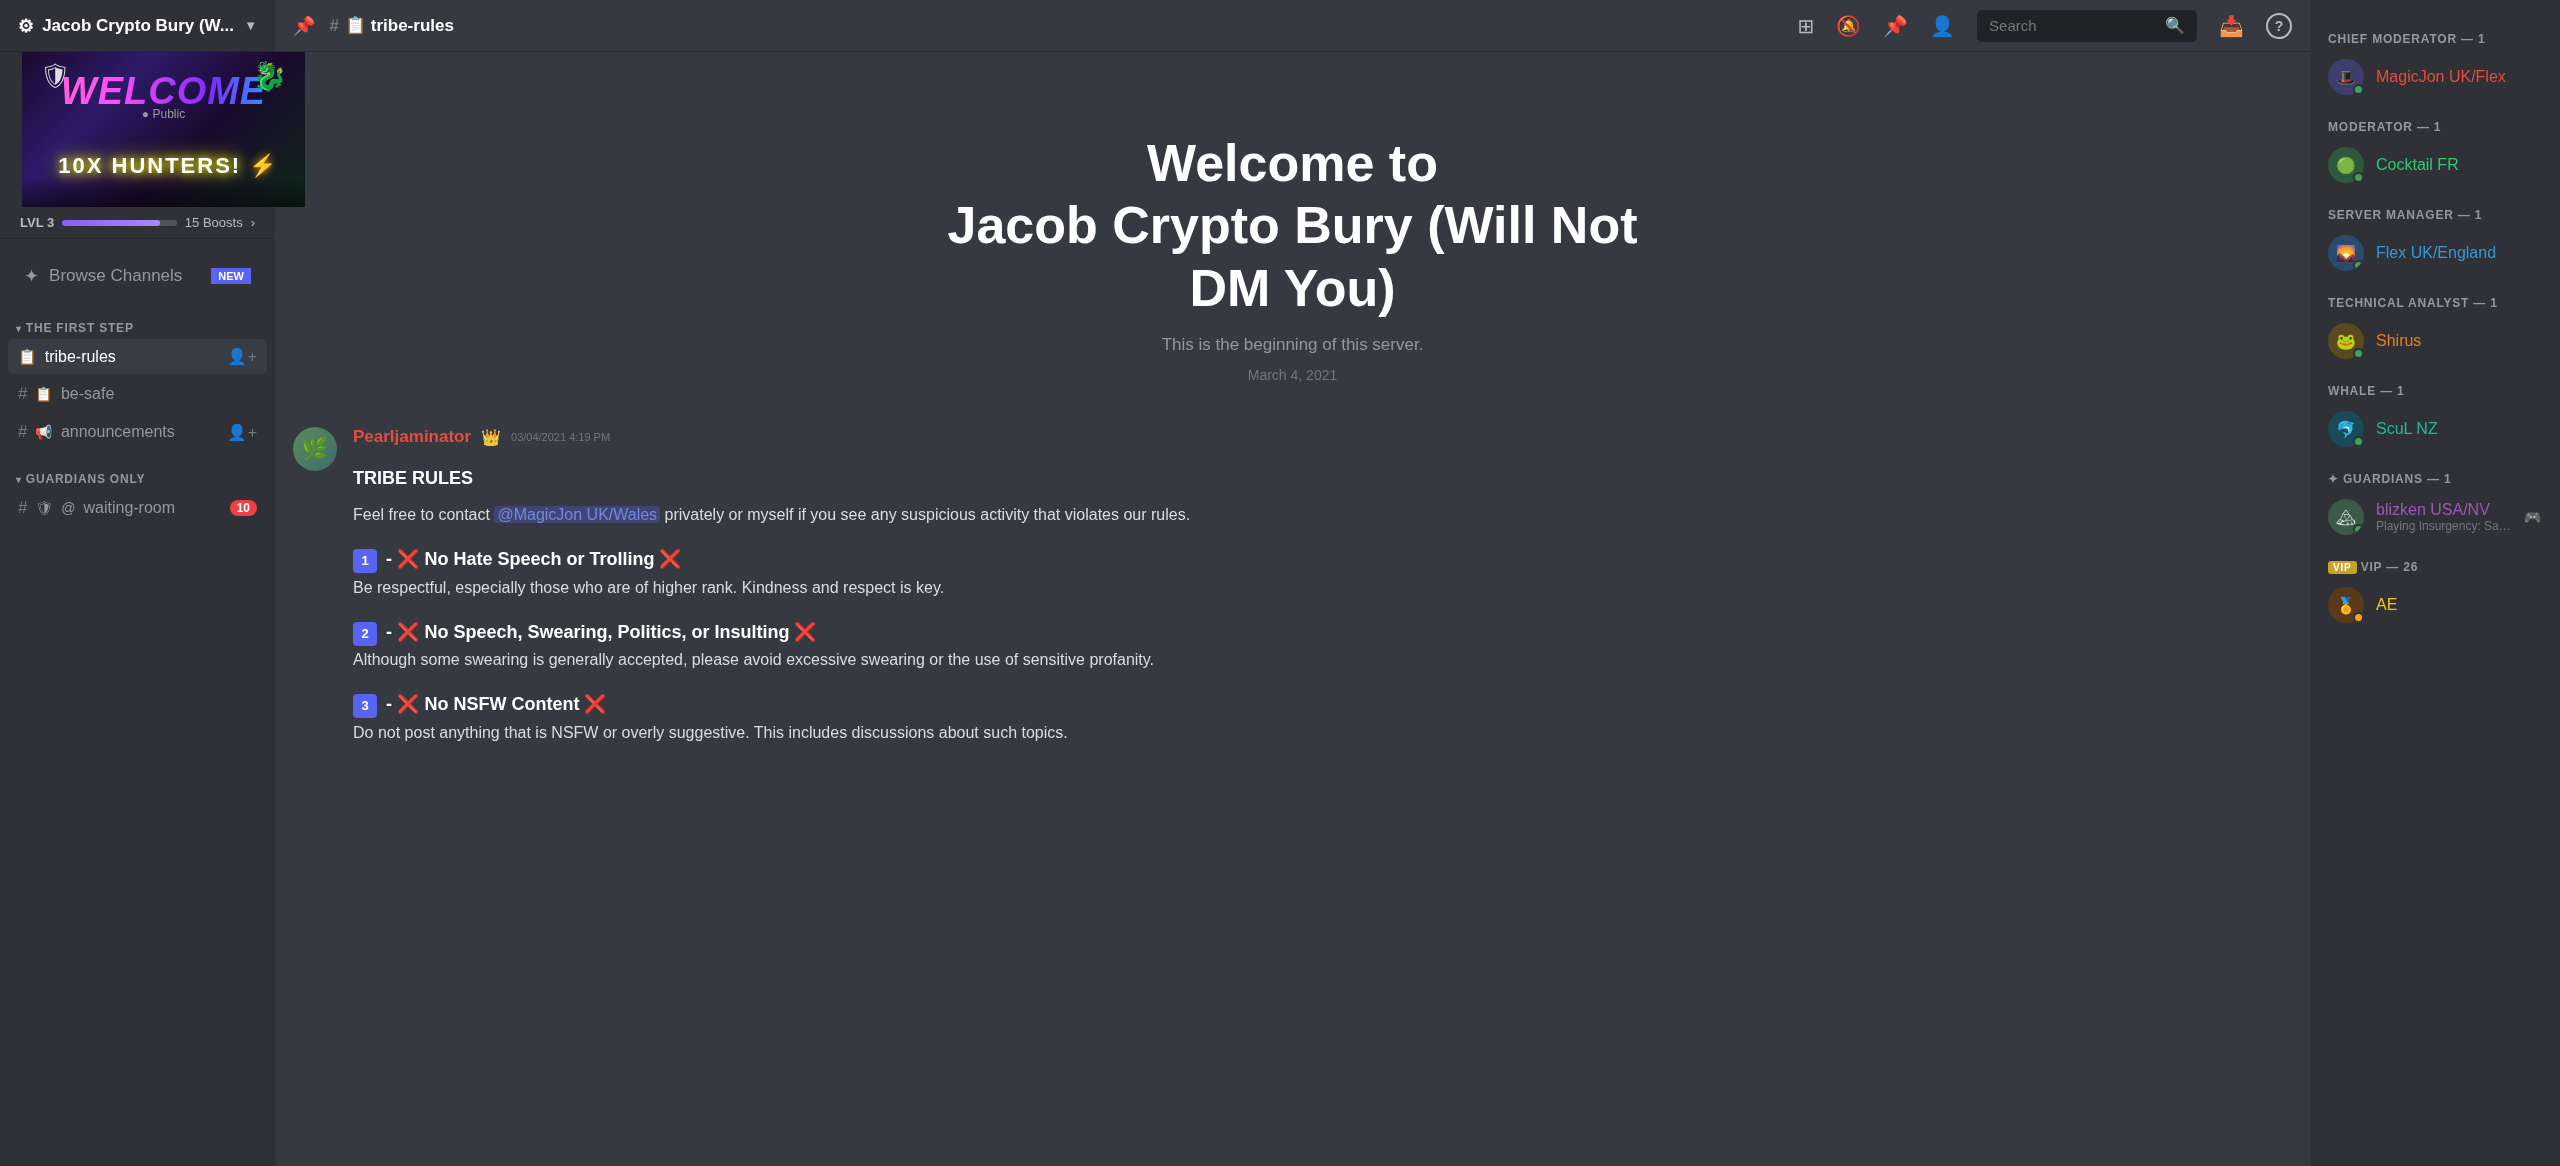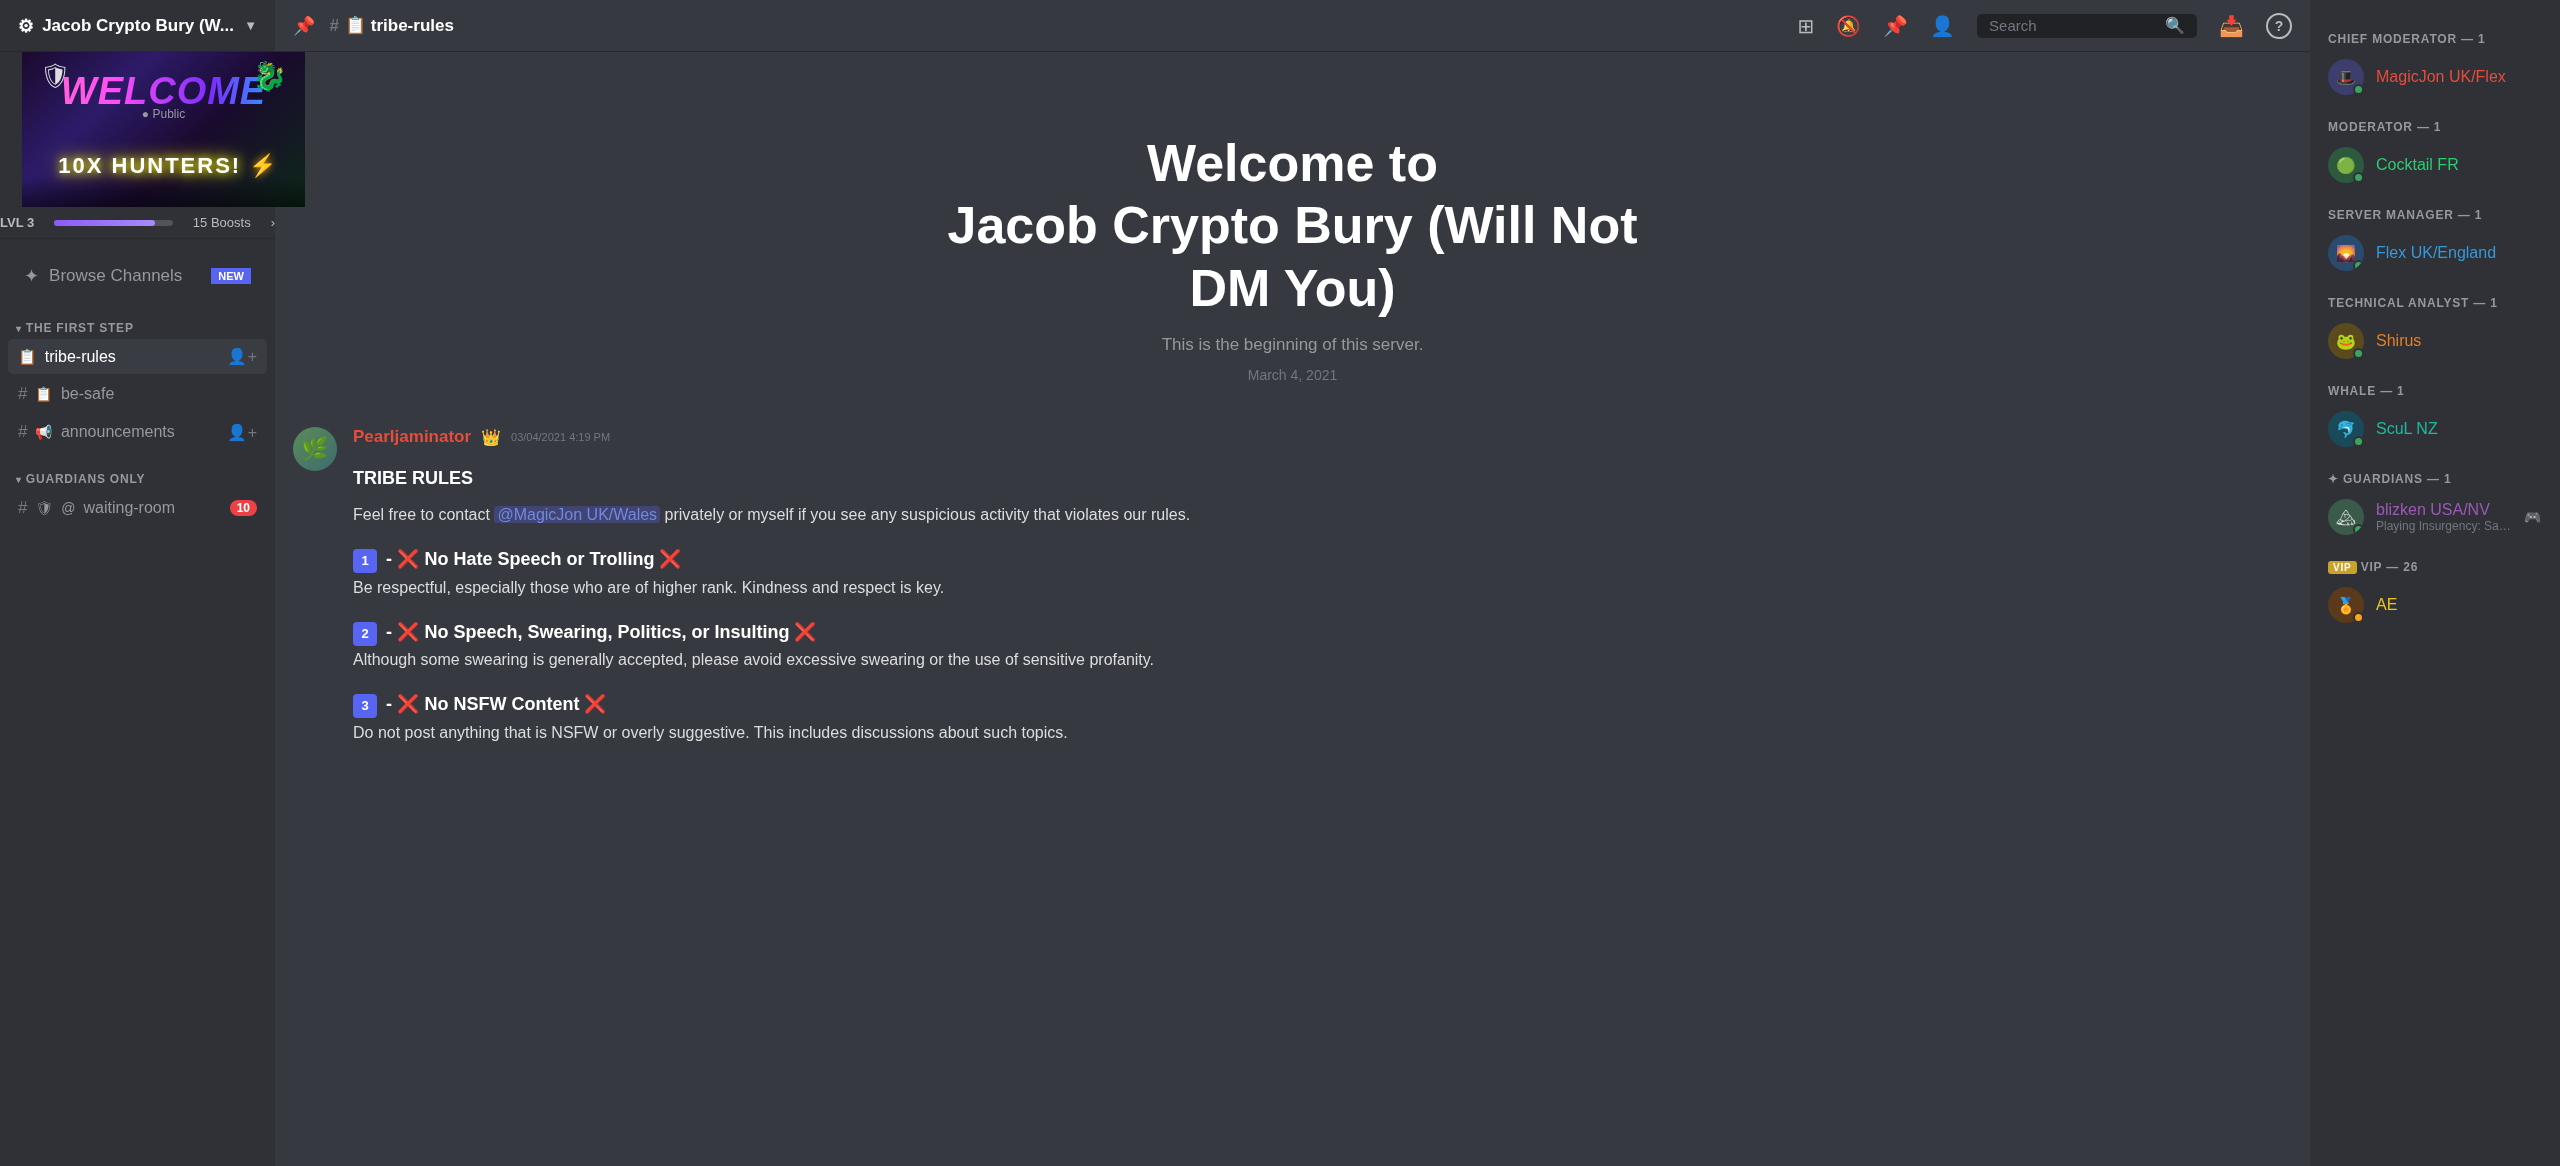--- a/index.html
+++ b/index.html
@@ -86,25 +86,25 @@
       font-size: 28px;
     }
     .banner-shield {
       position: absolute;
       top: 10px;
       left: 18px;
       font-size: 24px;
     }
 
     .server-boost {
-      padding: 8px 0;
+      padding: 8px 20px;
       background: #2f3136;
       display: flex;
       align-items: center;
-      gap: 20px;
+      gap: 8px;
       border-bottom: 1px solid #26282c;
       flex-shrink: 0;
     }
     .boost-progress-bar {
       flex: 1;
       height: 6px;
       background: #4f545c;
       border-radius: 3px;
       position: relative;
     }
@@ -230,21 +230,21 @@
       color: #b9bbbe;
     }
     .search-bar {
       background: #202225;
       border-radius: 5px;
       padding: 5px 12px;
       display: flex;
       align-items: center;
       gap: 8px;
       width: 220px;
-      height: 24px;
+      height: 32px;
     }
     .search-placeholder { color: #72767d; font-size: 15px; flex: 1; }
     .search-icon { color: #72767d; font-size: 16px; }
 
     .messages-area {
       flex: 1;
       overflow-y: auto;
       padding: 20px 0;
     }
     .messages-area::-webkit-scrollbar { width: 8px; }

